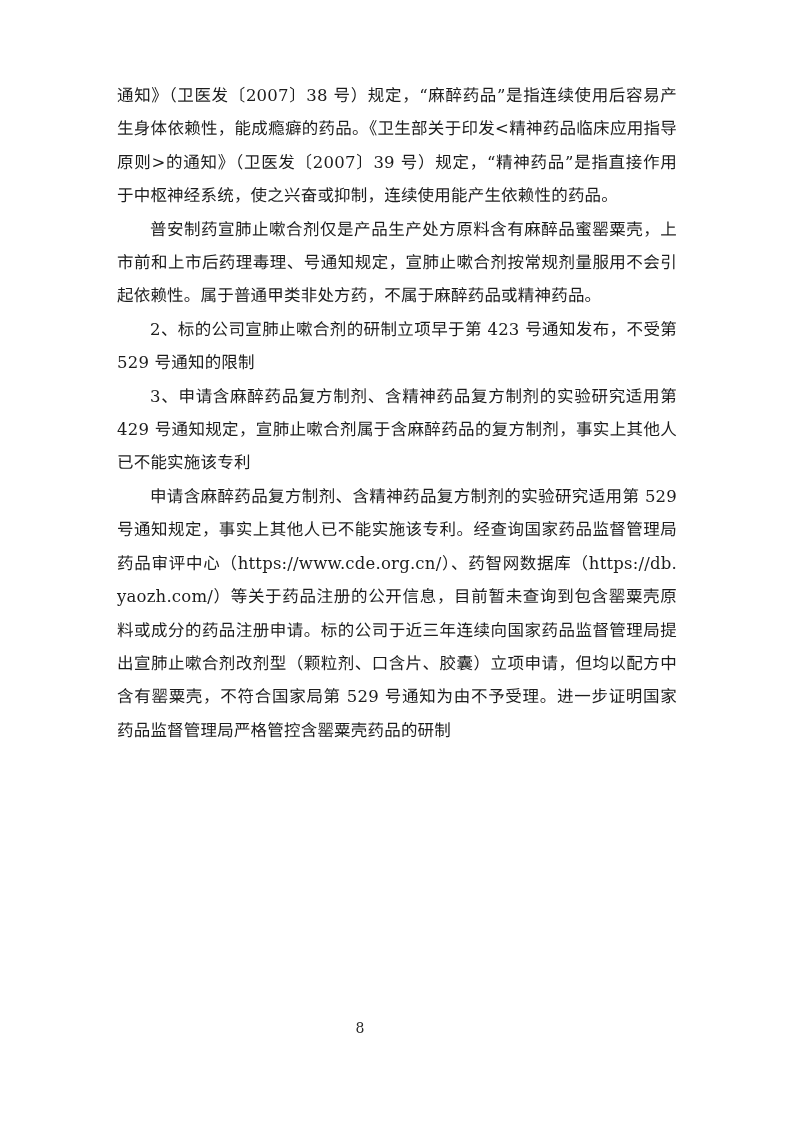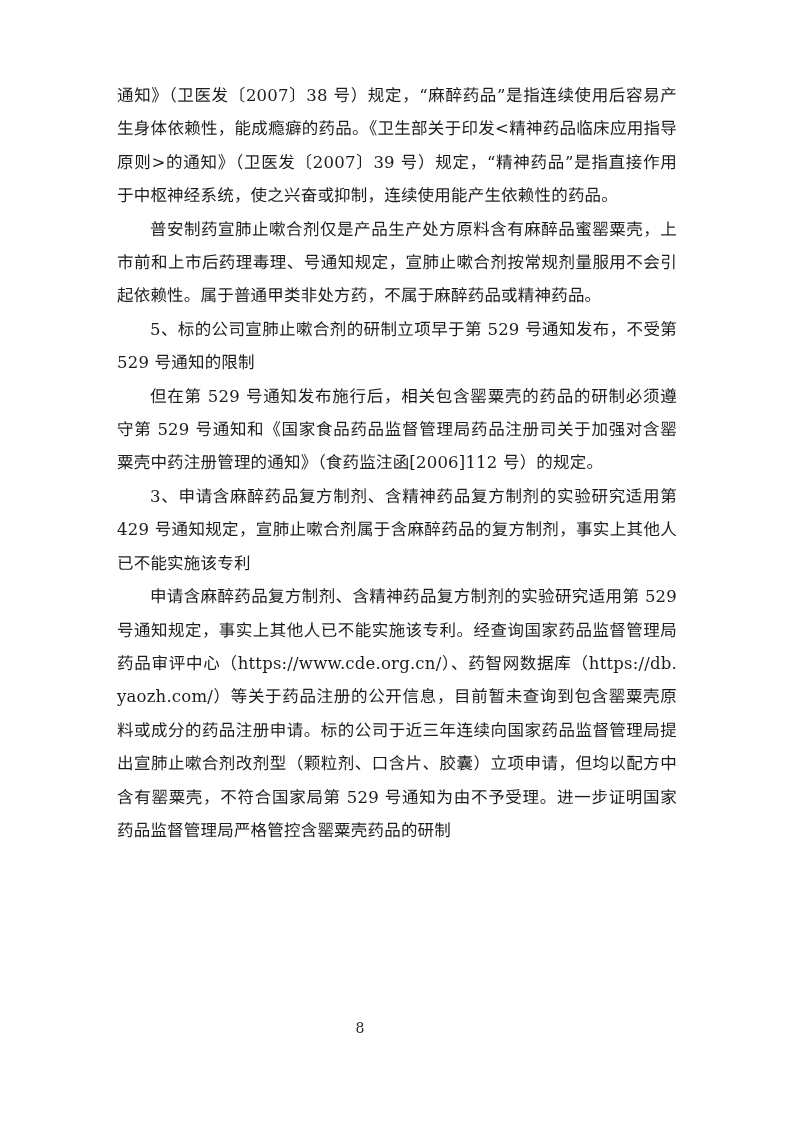--- a/index.html
+++ b/index.html
@@ -47,21 +47,20 @@
     color: #2a2a2a;
   }
 </style>
 </head>
 <body>
 
 <div class="page">
   <div class="content">
     <p class="continuation">通知》（卫医发〔2007〕38 号）规定，“麻醉药品”是指连续使用后容易产生身体依赖性，能成瘾癖的药品。《卫生部关于印发&lt;精神药品临床应用指导原则&gt;的通知》（卫医发〔2007〕39 号）规定，“精神药品”是指直接作用于中枢神经系统，使之兴奋或抑制，连续使用能产生依赖性的药品。</p>
     <p>普安制药宣肺止嗽合剂仅是产品生产处方原料含有麻醉品蜜罂粟壳，上市前和上市后药理毒理、号通知规定，宣肺止嗽合剂按常规剂量服用不会引起依赖性。属于普通甲类非处方药，不属于麻醉药品或精神药品。</p>
-    <p>5、标的公司宣肺止嗽合剂的研制立项早于第 529 号通知发布，不受第 529 号通知的限制</p>
-    <p>但在第 529 号通知发布施行后，相关包含罂粟壳的药品的研制必须遵守第 529 号通知和《国家食品药品监督管理局药品注册司关于加强对含罂粟壳中药注册管理的通知》（食药监注函[2006]112 号）的规定。</p>
+    <p>2、标的公司宣肺止嗽合剂的研制立项早于第 423 号通知发布，不受第 529 号通知的限制</p>
     <p>3、申请含麻醉药品复方制剂、含精神药品复方制剂的实验研究适用第 429 号通知规定，宣肺止嗽合剂属于含麻醉药品的复方制剂，事实上其他人已不能实施该专利</p>
     <p>申请含麻醉药品复方制剂、含精神药品复方制剂的实验研究适用第 529 号通知规定，事实上其他人已不能实施该专利。经查询国家药品监督管理局药品审评中心（https://www.cde.org.cn/）、药智网数据库（https://db.yaozh.com/）等关于药品注册的公开信息，目前暂未查询到包含罂粟壳原料或成分的药品注册申请。标的公司于近三年连续向国家药品监督管理局提出宣肺止嗽合剂改剂型（颗粒剂、口含片、胶囊）立项申请，但均以配方中含有罂粟壳，不符合国家局第 529 号通知为由不予受理。进一步证明国家药品监督管理局严格管控含罂粟壳药品的研制</p>
   </div>
   <div class="page-footer">
     <span>8</span>
   </div>
 </div>
 
 </body></html>

